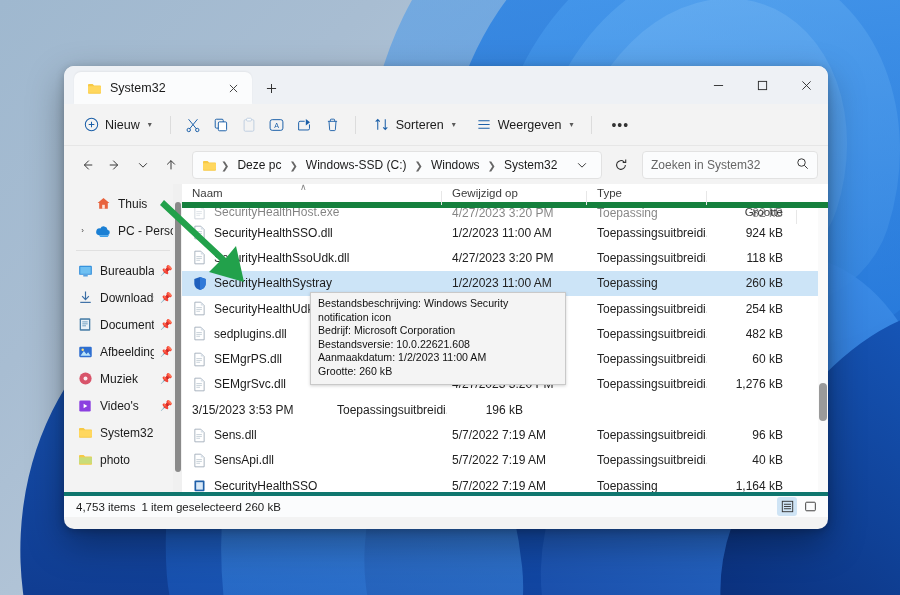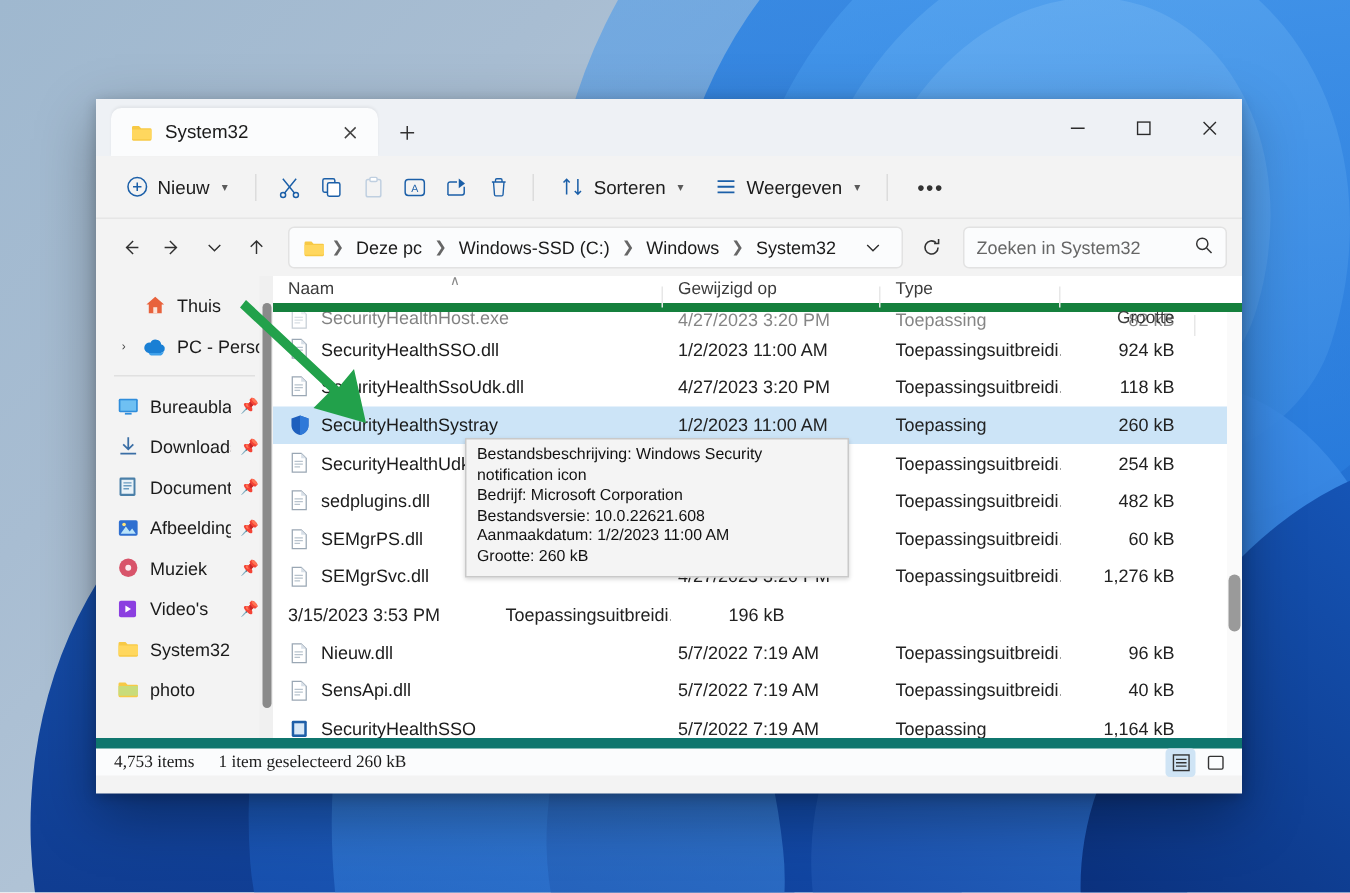--- a/index.html
+++ b/index.html
@@ -15,21 +15,21 @@
   .bloom { position:absolute; pointer-events:none; }
   .bloom-top { top:-250px; right:-130px; width:760px; height:640px; }
   .bloom-bottom { bottom:-190px; left:60px; width:980px; height:560px; }
   .petal {
     position:absolute; border-radius:50% 50% 46% 46% / 62% 62% 38% 38%;
     transform-origin:50% 100%;
   }
   
   #window {
     position:absolute; left:64px; top:66px; width:764px; height:463px;
-    border-radius:0; overflow:hidden;
+    border-radius:10px; overflow:hidden;
     background:#f3f3f3;
     box-shadow:0 14px 36px rgba(0,0,0,.34), 0 2px 8px rgba(0,0,0,.22);
   }
   
   .titlebar {
     height:38px; background:#eef1f5; position:relative;
     display:flex; align-items:flex-end;
   }
   .tab {
     margin-left:10px; height:32px; min-width:178px; background:#fbfcfd;
@@ -122,22 +122,22 @@
   .list-thumb { position:absolute; left:1px; top:175px; width:8px; height:38px; background:#9a9a9a; border-radius:4px; }
   
   .tooltip {
     position:absolute; left:128px; top:108px; width:256px;
     background:#f4f4f4; border:1px solid #c9c9c9;
     padding:4px 7px 5px 7px; font-size:10.6px; line-height:13.6px; color:#111;
     box-shadow:0 1px 3px rgba(0,0,0,.18); z-index:5;
   }
   
   .statusbar {
-    height:25px; background:#fbfcfd; border-top:7px solid #0f766e;
-    display:flex; align-items:center; padding:0 8px 0 12px; font-size:11.5px; color:#1b1b1b; gap:16px;font-family:Liberation Serif, serif;
+    height:25px; background:#fbfcfd; border-top:4px solid #0f766e;
+    display:flex; align-items:center; padding:0 8px 0 12px; font-size:11.5px; color:#1b1b1b; gap:6px;
   }
   .status-right { margin-left:auto; display:flex; gap:3px; align-items:center; }
   .viewbtn { width:20px; height:19px; display:flex; align-items:center; justify-content:center; border-radius:3px; }
   .viewbtn.active { background:#cfe4f5; }
   
   #arrow { position:absolute; left:160px; top:196px; width:105px; height:95px; z-index:9; pointer-events:none; }
 </style>
 </head>
 <body>
 
@@ -600,21 +600,21 @@
 
           <div class="row">
             <div class="cell cell-name">
               <span class="f-ico">
                 <svg width="13" height="15" viewBox="0 0 14 16">
                     <path d="M2 1.2h6.4L12 4.8V14.8H2Z" fill="#fff" stroke="#9aa7b4" stroke-width=".9"></path>
                     <path d="M8.4 1.2 L12 4.8 H8.4Z" fill="#d8e0e8"></path>
                     <path d="M3.6 7 h6 M3.6 9 h6 M3.6 11 h4" stroke="#b8c3cd" stroke-width=".8"></path>
                   </svg>
               </span>
-              <span>Nieuw.dll</span>
+              <span>Sens.dll</span>
             </div>
             <div class="cell cell-date">5/7/2022 7:19 AM</div>
             <div class="cell cell-type">Toepassingsuitbreidi...</div>
             <div class="cell cell-size">96 kB</div>
           </div>
 
           <div class="row">
             <div class="cell cell-name">
               <span class="f-ico">
                 <svg width="13" height="15" viewBox="0 0 14 16">

